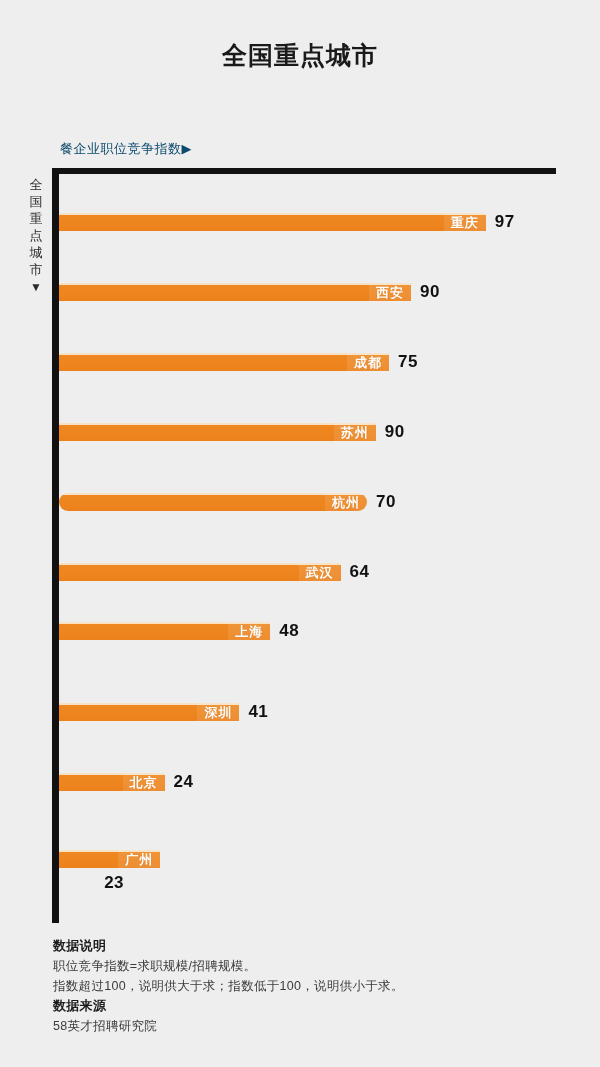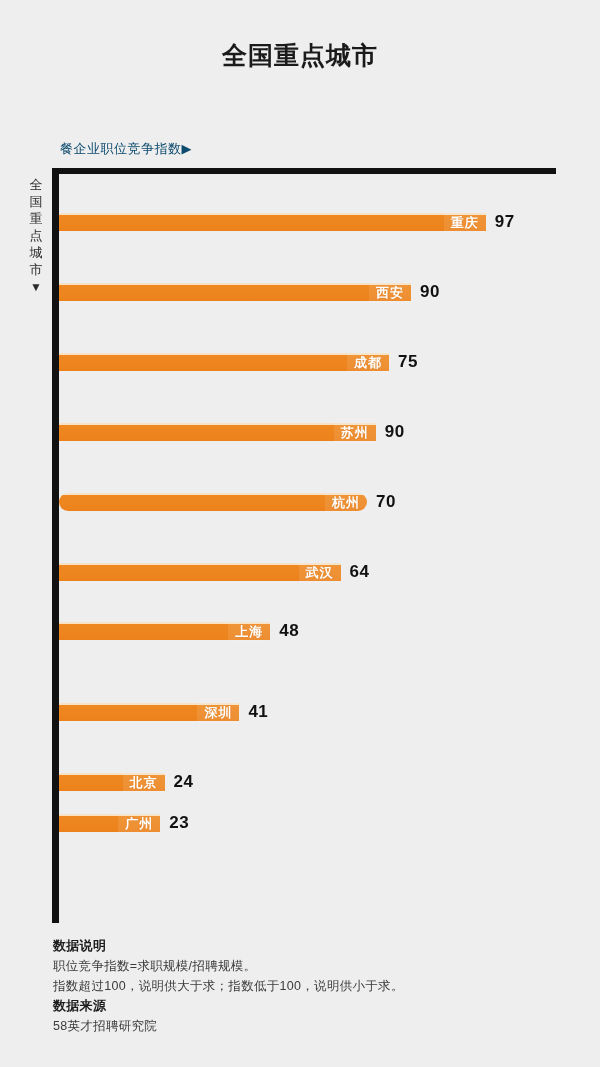--- a/index.html
+++ b/index.html
@@ -222,21 +222,21 @@
           <span class="bar-city">深圳</span>
         </div>
         <span class="bar-value">41</span>
       </div>
       <div class="bar-row" style="top: 593px;">
         <div class="bar" style="width: 105.6px;">
           <span class="bar-city">北京</span>
         </div>
         <span class="bar-value">24</span>
       </div>
-      <div class="bar-row" style="top: 634px;">
+      <div class="bar-row" style="top: 676px; flex-direction: column;">
         <div class="bar" style="width: 101.2px;">
           <span class="bar-city">广州</span>
         </div>
         <span class="bar-value">23</span>
       </div>
     </div>
 
   <div class="notes">
     <div class="notes-head">数据说明</div>
     <div class="notes-line">职位竞争指数=求职规模/招聘规模。</div>

